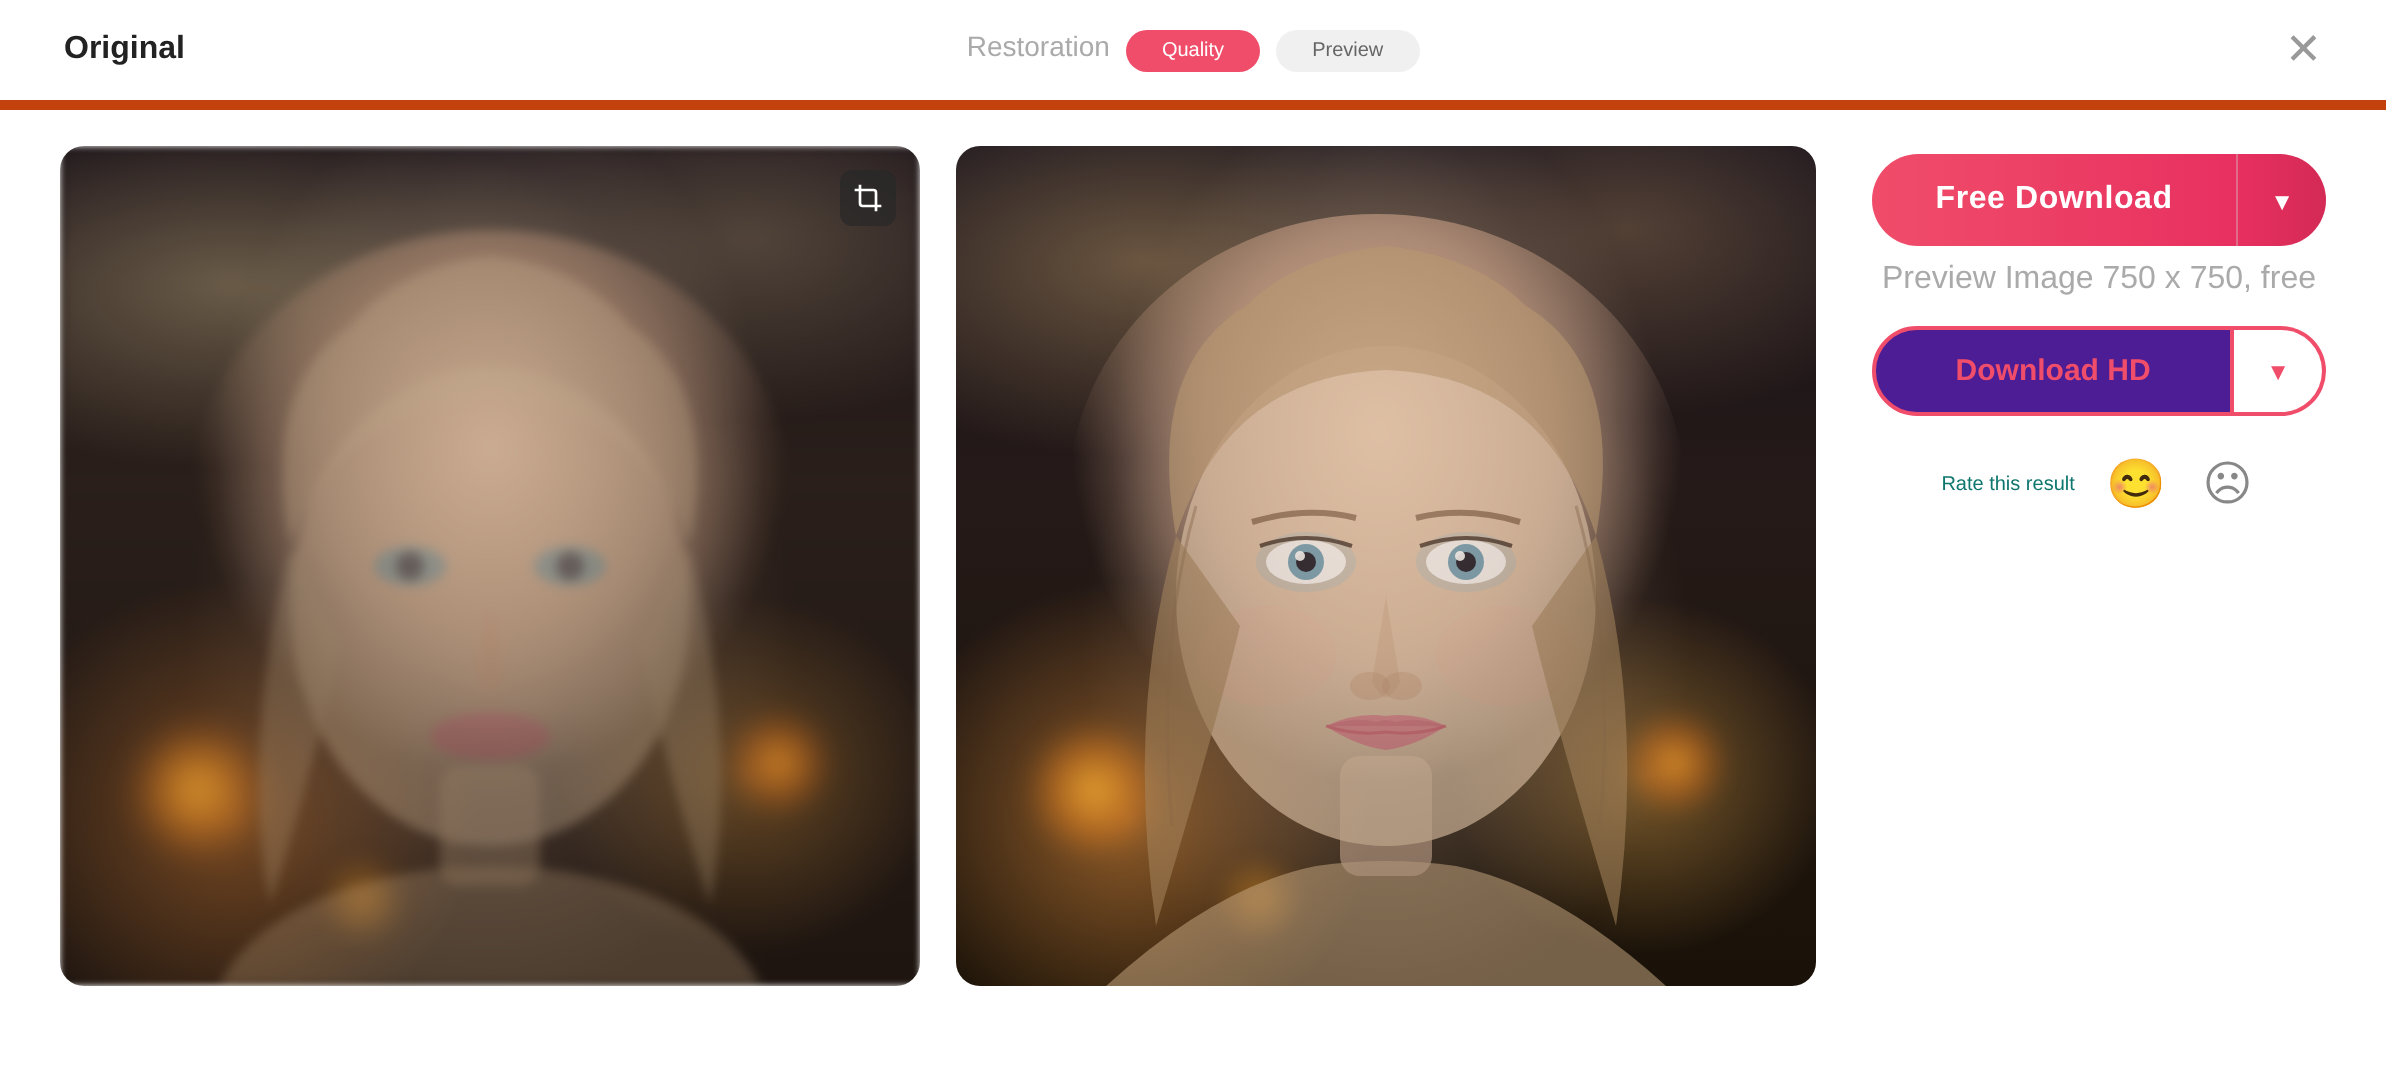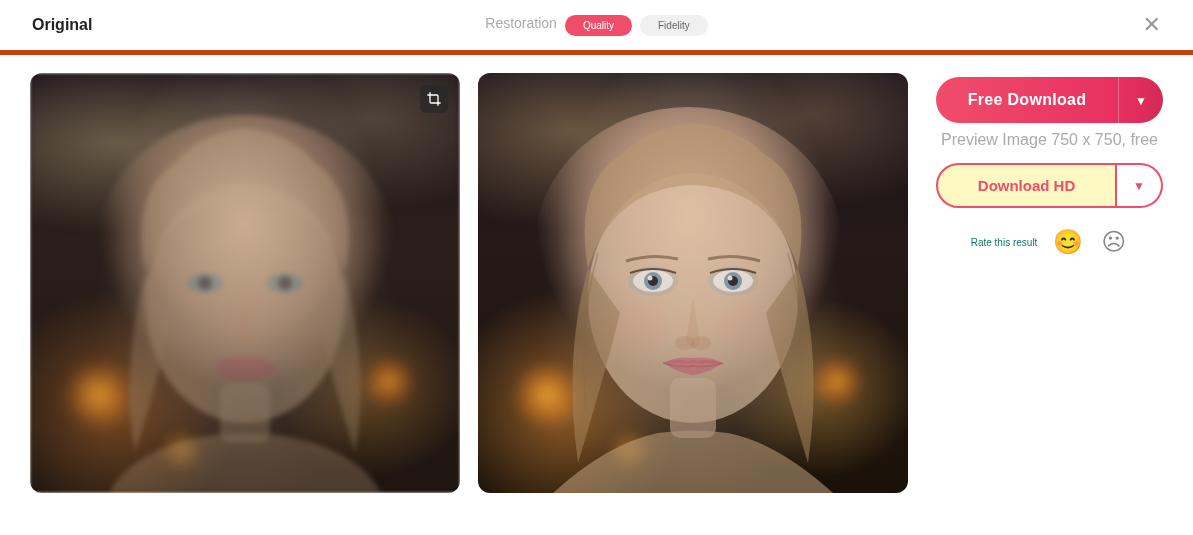--- a/index.html
+++ b/index.html
@@ -244,21 +244,21 @@
       color: #fff;
       border: none;
       border-radius: 0 24px 24px 0;
       padding: 14px 16px;
       cursor: pointer;
       border-left: 1px solid rgba(255,255,255,0.3);
     }
 
     .btn-secondary {
       flex: 1;
-      background: #fef9c3;
+      background: #4c1d95;
       color: #f04d6a;
       border: 2px solid #f04d6a;
       border-radius: 24px 0 0 24px;
       padding: 12px 20px;
       font-size: 15px;
       font-weight: 600;
       cursor: pointer;
     }
 
     .btn-dropdown-secondary {
@@ -344,21 +344,21 @@
 <body>
 
 <div class="header">
   <div class="header-left">
     <span>Original</span>
   </div>
 
   <div class="header-center">
     <span>Restoration</span>
     <button class="toggle-btn active">Quality</button>
-    <button class="toggle-btn inactive">Fidelity</button>
+    <button class="toggle-btn inactive">Preview</button>
   </div>
 
   <div class="header-right">
     <button class="close-btn">
       <span>✕</span>
     </button>
   </div>
 </div>
 
 <div class="main-content">

